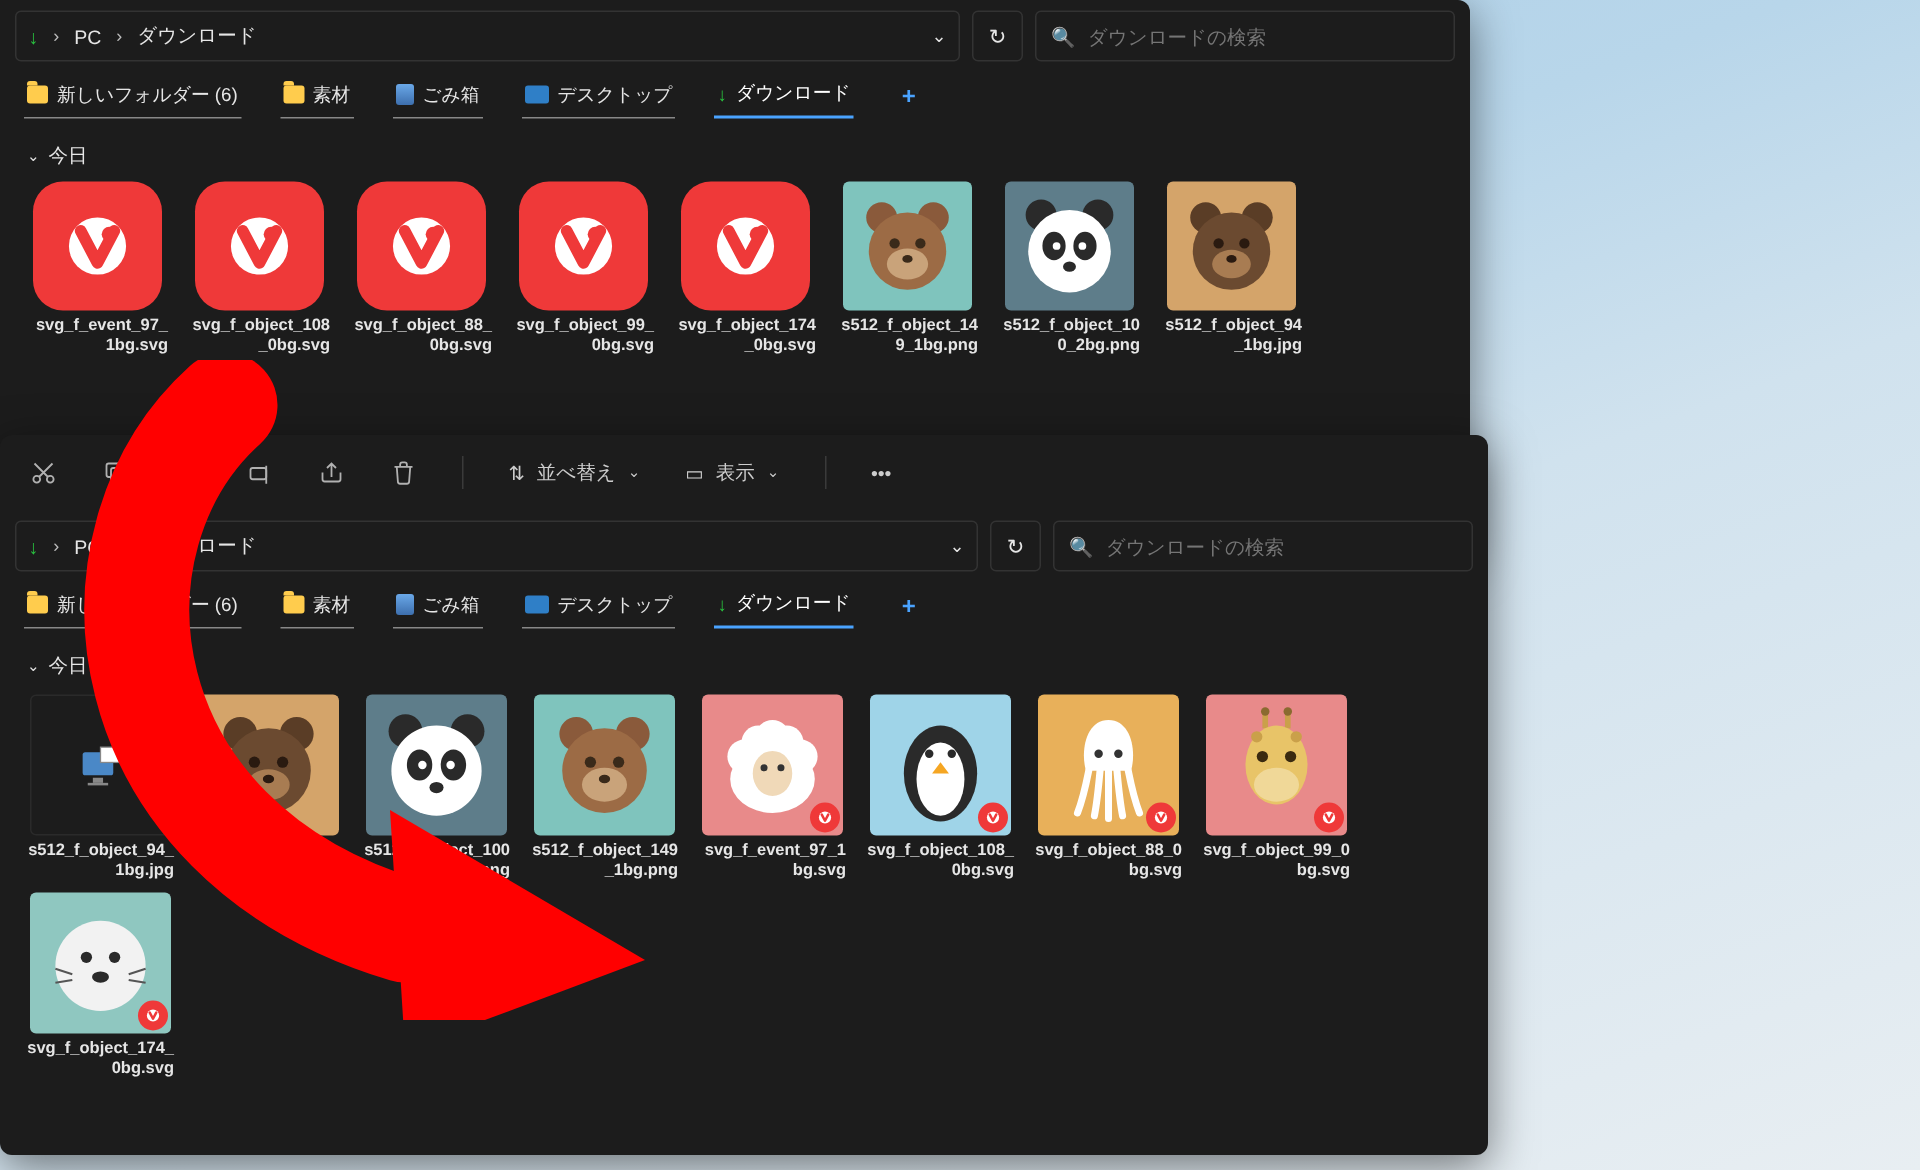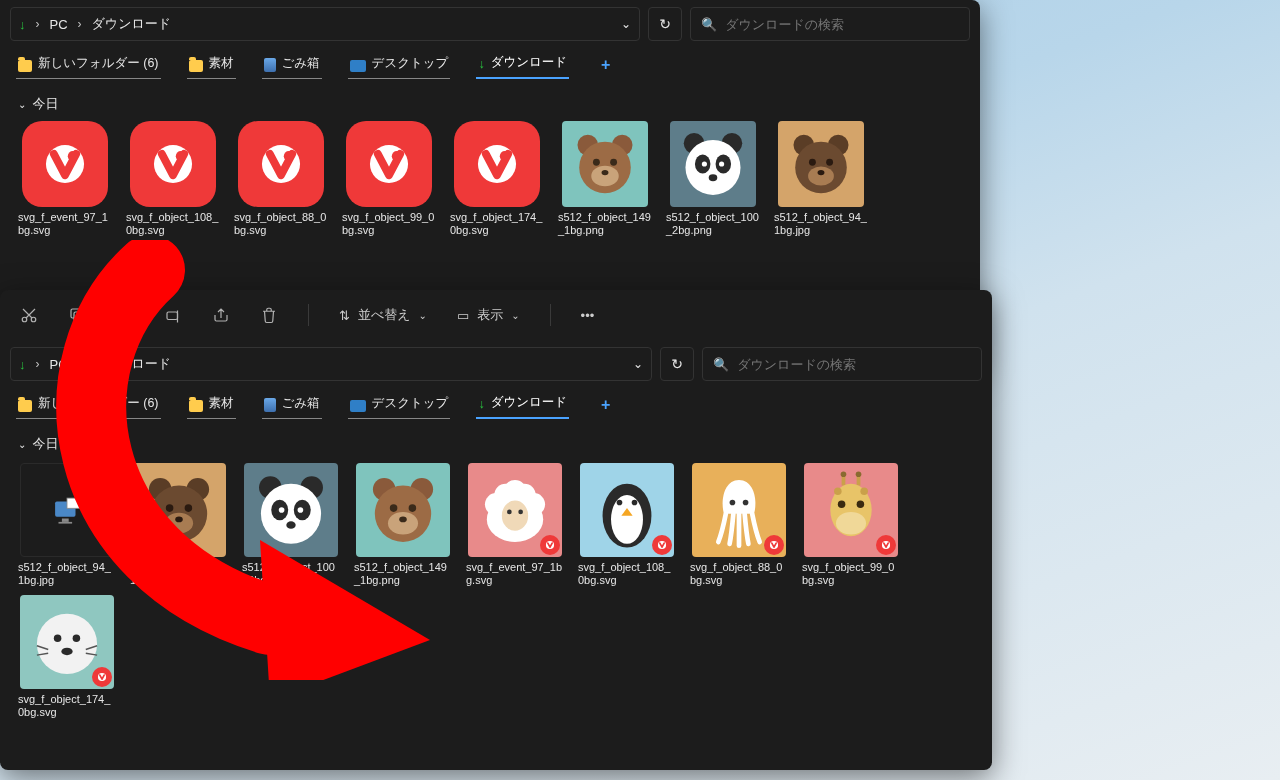--- a/index.html
+++ b/index.html
@@ -12,37 +12,37 @@
   
   .addr { display:flex; align-items:center; gap:8px; padding:4px 10px; height:48px;}
   .path-box { flex:1; display:flex; align-items:center; background:#1c1c1c; border:1px solid #333; border-radius:4px; height:34px; padding:0 8px; gap:10px; font-size:13px;}
   .path-box .chev { font-size:12px; opacity:.8;}
   .path-box .spacer { flex:1;}
   .circ { width:34px; height:34px; border:1px solid #333; border-radius:4px; display:flex; align-items:center; justify-content:center; font-size:14px;}
   .search-box { width:280px; display:flex; align-items:center; background:#1c1c1c; border:1px solid #333; border-radius:4px; height:34px; padding:0 10px; gap:8px; font-size:13px; color:#888;}
   .dl-ico { color:#29c23f; font-weight:bold;}
   
   .tabs { display:flex; align-items:center; gap:26px; padding:2px 16px 8px 16px; font-size:12.5px;}
-  .tab { display:flex; align-items:flex-end; gap:6px; padding:4px 2px 6px 2px; }
+  .tab { display:flex; align-items:center; gap:6px; padding:4px 2px 6px 2px; }
   .tab.u { border-bottom:1px solid #888;}
   .tab.active { border-bottom:2px solid #4aa3ff; color:#fff;}
   .fico { width:14px; height:12px; background:#ffcc4d; border-radius:2px; position:relative;}
   .fico:before{content:"";position:absolute;top:-3px;left:0;width:7px;height:3px;background:#ffcc4d;border-radius:2px 2px 0 0;}
   .bin{width:12px;height:14px;background:linear-gradient(#6aa8e8,#3d6fae);border-radius:2px;position:relative;}
   .desk{width:16px;height:12px;background:#2f7fc7;border-radius:2px;position:relative;}
   .plus { color:#4aa3ff; font-size:16px; font-weight:bold; padding:0 6px;}
   
   .sec { display:flex; align-items:center; gap:6px; font-size:13px; padding:8px 18px 4px 18px;}
   .sec .car { font-size:10px;}
   
   .grid { display:flex; flex-wrap:wrap; gap:8px 14px; padding:4px 18px;}
   .item { width:94px; display:flex; flex-direction:column; align-items:center; gap:4px;}
   .thumb { width:86px; height:86px; border-radius:12px; display:flex; align-items:center; justify-content:center; position:relative; overflow:hidden;}
   .thumb.square{border-radius:4px;}
-  .fname { font-size:11px; line-height:13px; text-align:left; color:#e6e6e6; word-break:break-all;}
+  .fname { font-size:11px; line-height:13px; text-align:right; color:#e6e6e6; word-break:break-all;font-weight:bold;}
   
   .viv { background:#ef3939; border-radius:20px;}
   .viv svg{width:56px;height:56px;}
   .badge{position:absolute;right:2px;bottom:2px;width:20px;height:20px;background:#ef3939;border-radius:50%;display:flex;align-items:center;justify-content:center;}
   .badge svg{width:12px;height:12px;}
   
   .tools{display:flex;align-items:center;gap:30px;padding:10px 20px;height:50px;font-size:13px;color:#ccc;}
   .tools .ico{width:18px;height:18px;opacity:.85;display:flex;align-items:center;justify-content:center;}
   .tools .sep{width:1px;height:22px;background:#3a3a3a;}
   .tools .lbl{display:flex;align-items:center;gap:8px;}

